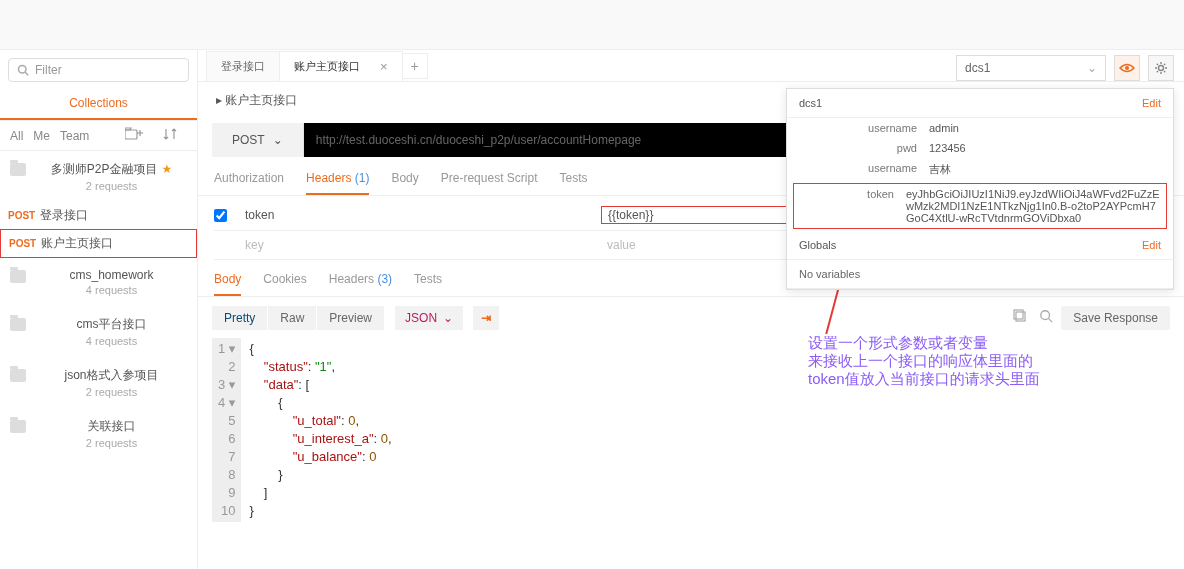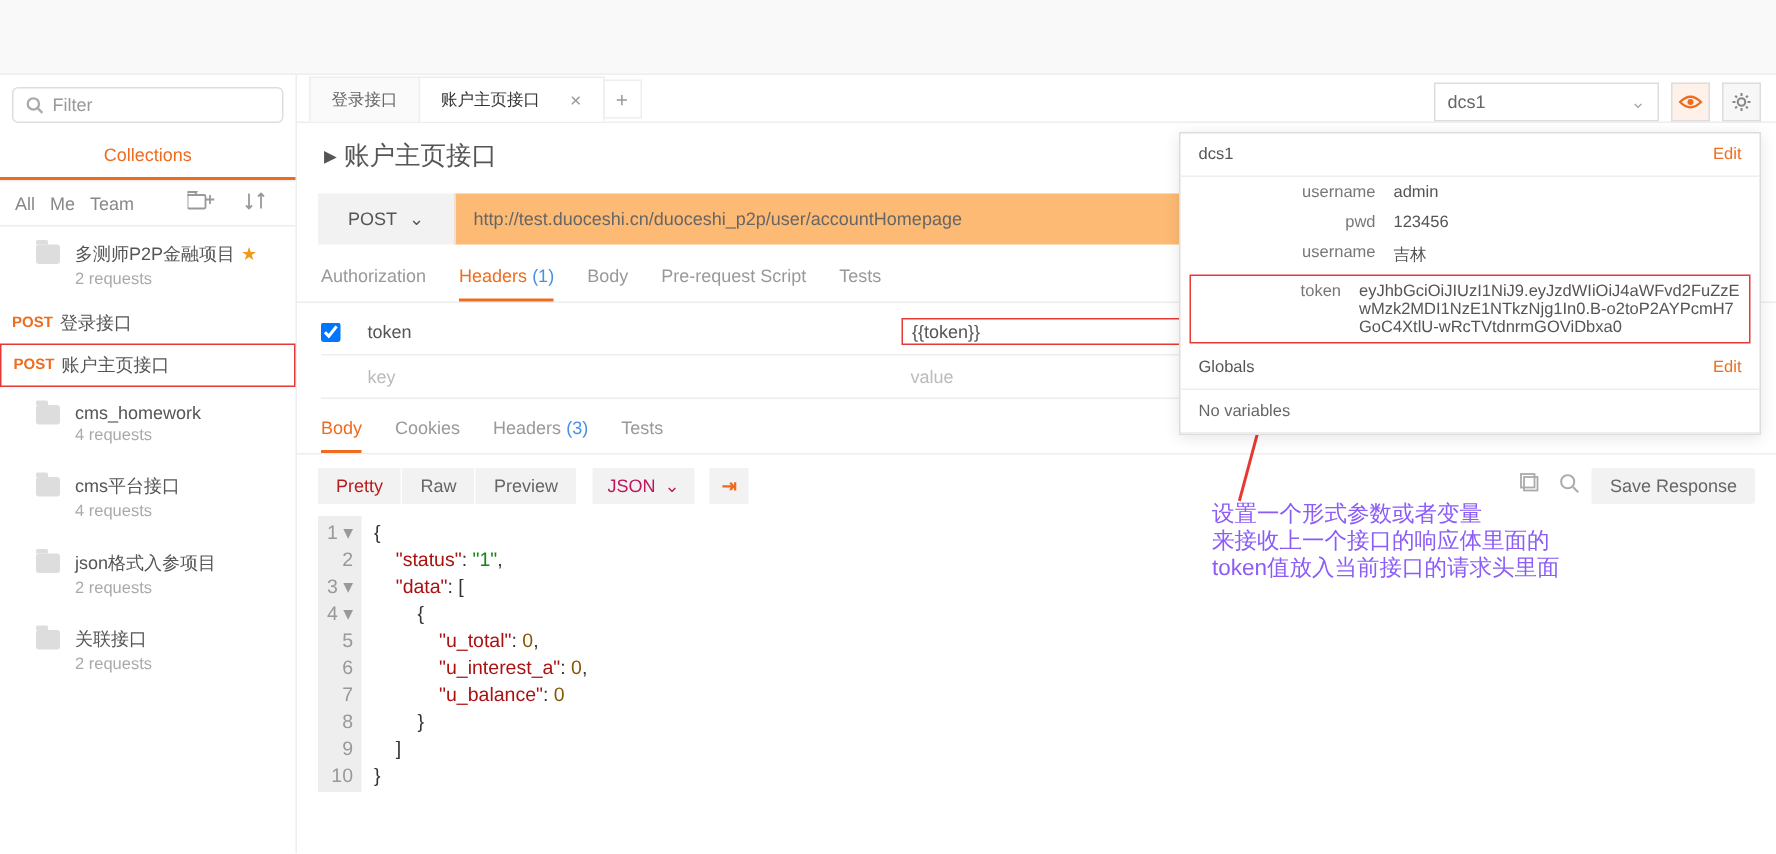--- a/index.html
+++ b/index.html
@@ -11,62 +11,62 @@
     .sidebar { width: 198px; border-right: 1px solid #eee; background: #fff; display: flex; flex-direction: column; }
     .filter-wrap { padding: 8px 8px 6px; }
     .filter-box { display: flex; align-items: center; border: 1px solid #ddd; border-radius: 4px; padding: 4px 8px; color: #999; }
     .filter-box svg { margin-right: 6px; }
     .sidebar-tabs { display: flex; border-bottom: 1px solid #eee; }
     .sidebar-tab { flex: 1; text-align: center; padding: 8px 0; color: #888; cursor: pointer; border-bottom: 2px solid transparent; }
     .sidebar-tab.active { color: #ed6c1f; border-bottom-color: #ed6c1f; }
     .scope-bar { display: flex; align-items: center; padding: 6px 10px; border-bottom: 1px solid #eee; color: #888; }
     .scope-bar span { margin-right: 10px; cursor: pointer; }
     .scope-bar .icons { margin-left: auto; display: flex; gap: 10px; }
-    .collection-item { display: flex; align-items: flex-start; padding: 10px 24px; cursor: pointer; }
+    .collection-item { display: flex; align-items: flex-start; padding: 10px 10px; cursor: pointer; text-align: center; }
     .folder-ic { width: 16px; height: 13px; background: #ddd; border-radius: 2px; margin-right: 10px; margin-top: 2px; position: relative; }
     .folder-ic::before { content: ""; position: absolute; top: -3px; left: 0; width: 8px; height: 3px; background: #ddd; border-radius: 1px 1px 0 0; }
     .col-meta { flex: 1; }
     .col-name { color: #555; font-size: 12px; }
     .col-sub { color: #aaa; font-size: 11px; margin-top: 2px; }
     .star { color: #ed9a1f; margin-left: 4px; }
     .req-item { display: flex; align-items: center; padding: 5px 8px; cursor: pointer; }
     .req-item.hl { border: 1px solid #e53935; }
     .method-tag { color: #ed6c1f; font-weight: bold; font-size: 10px; width: 32px; }
     
     
     .content { flex: 1; position: relative; background: #fff; display: flex; flex-direction: column; }
     .tabs-row { display: flex; align-items: center; border-bottom: 1px solid #eee; height: 32px; padding-left: 8px; }
     .tab { padding: 7px 14px; font-size: 11px; color: #666; border: 1px solid #eee; border-bottom: none; margin-right: -1px; background: #fafafa; cursor: pointer; display: flex; align-items: center; }
     .tab.active { background: #fff; color: #333; }
     .tab .close { margin-left: 20px; color: #999; font-size: 13px; }
     .add-tab { width: 26px; text-align: center; color: #999; cursor: pointer; font-size: 14px; border: 1px solid #eee; padding: 4px 0; }
-    .breadcrumb { padding: 10px 18px; color: #555; font-size: 17px; }
+    .breadcrumb { padding: 10px 18px; color: #555; font-size: 12px; }
     .url-row { display: flex; margin: 4px 14px; }
     .method-sel { background: #f2f2f2; padding: 10px 20px; color: #555; display: flex; align-items: center; gap: 8px; cursor: pointer; }
-    .url-input { flex: 1; background: #fdba74; border-left: 1px solid #e5e5e5; padding: 10px 12px; color: #666; }
+    .url-input { flex: 1; background: #000000; border-left: 1px solid #e5e5e5; padding: 10px 12px; color: #666; }
     .req-tabs { display: flex; padding: 10px 16px 0; border-bottom: 1px solid #eee; gap: 22px; }
     .req-tab { padding-bottom: 8px; color: #999; cursor: pointer; border-bottom: 2px solid transparent; }
     .req-tab.active { color: #ed6c1f; border-bottom-color: #ed6c1f; }
     .badge { color: #4a90e2; }
     .headers-grid { padding: 4px 16px; }
     .hrow { display: flex; align-items: center; border-bottom: 1px solid #eee; padding: 6px 0; }
     .hrow input[type=checkbox] { margin-right: 14px; }
     .hkey { width: 360px; color: #555; padding-left: 4px;}
     .hval { flex: 1; color: #555; padding: 1px 6px; }
     .hval.boxed { border: 1px solid #e53935; }
     .hrow.ph .hkey, .hrow.ph .hval { color: #bbb; }
     
     .resp-tabs { display: flex; padding: 8px 16px 0; border-bottom: 1px solid #eee; gap: 22px; }
     .resp-tab { padding-bottom: 8px; color: #999; cursor: pointer; border-bottom: 2px solid transparent; }
     .resp-tab.active { color: #ed6c1f; border-bottom-color: #ed6c1f; }
     .resp-toolbar { display: flex; align-items: center; padding: 8px 14px; gap: 4px; }
     .tbtn { background: #f2f2f2; padding: 5px 12px; color: #666; cursor: pointer; border-radius: 2px; }
     .tbtn-group { display: flex; }
     .tbtn-group .tbtn { border-radius: 0; margin-right: 1px; }
-    .tbtn.active { color: #b91c1c; }
+    .tbtn.active { color: #0c4a6e; }
     .sel { background: #f2f2f2; padding: 5px 10px; color: #be185d; display: flex; align-items: center; gap: 6px; margin-left: 6px; cursor: pointer; }
     .wrap-ic { background: #f2f2f2; padding: 5px 8px; margin-left: 6px; cursor: pointer; color: #ed6c1f; font-weight: bold; }
     .sp { flex: 1; }
     .icn { color: #aaa; cursor: pointer; padding: 4px; }
     
     .code-area { display: flex; font-family: "Courier New", monospace; font-size: 13px; padding: 0 14px; }
     .gutter { background: #eee; color: #999; text-align: right; padding: 2px 6px; user-select: none; }
     .gutter div { line-height: 18px; }
     .code { padding: 2px 8px; line-height: 18px; white-space: pre; color: #333; }
     .key { color: #a11; }

